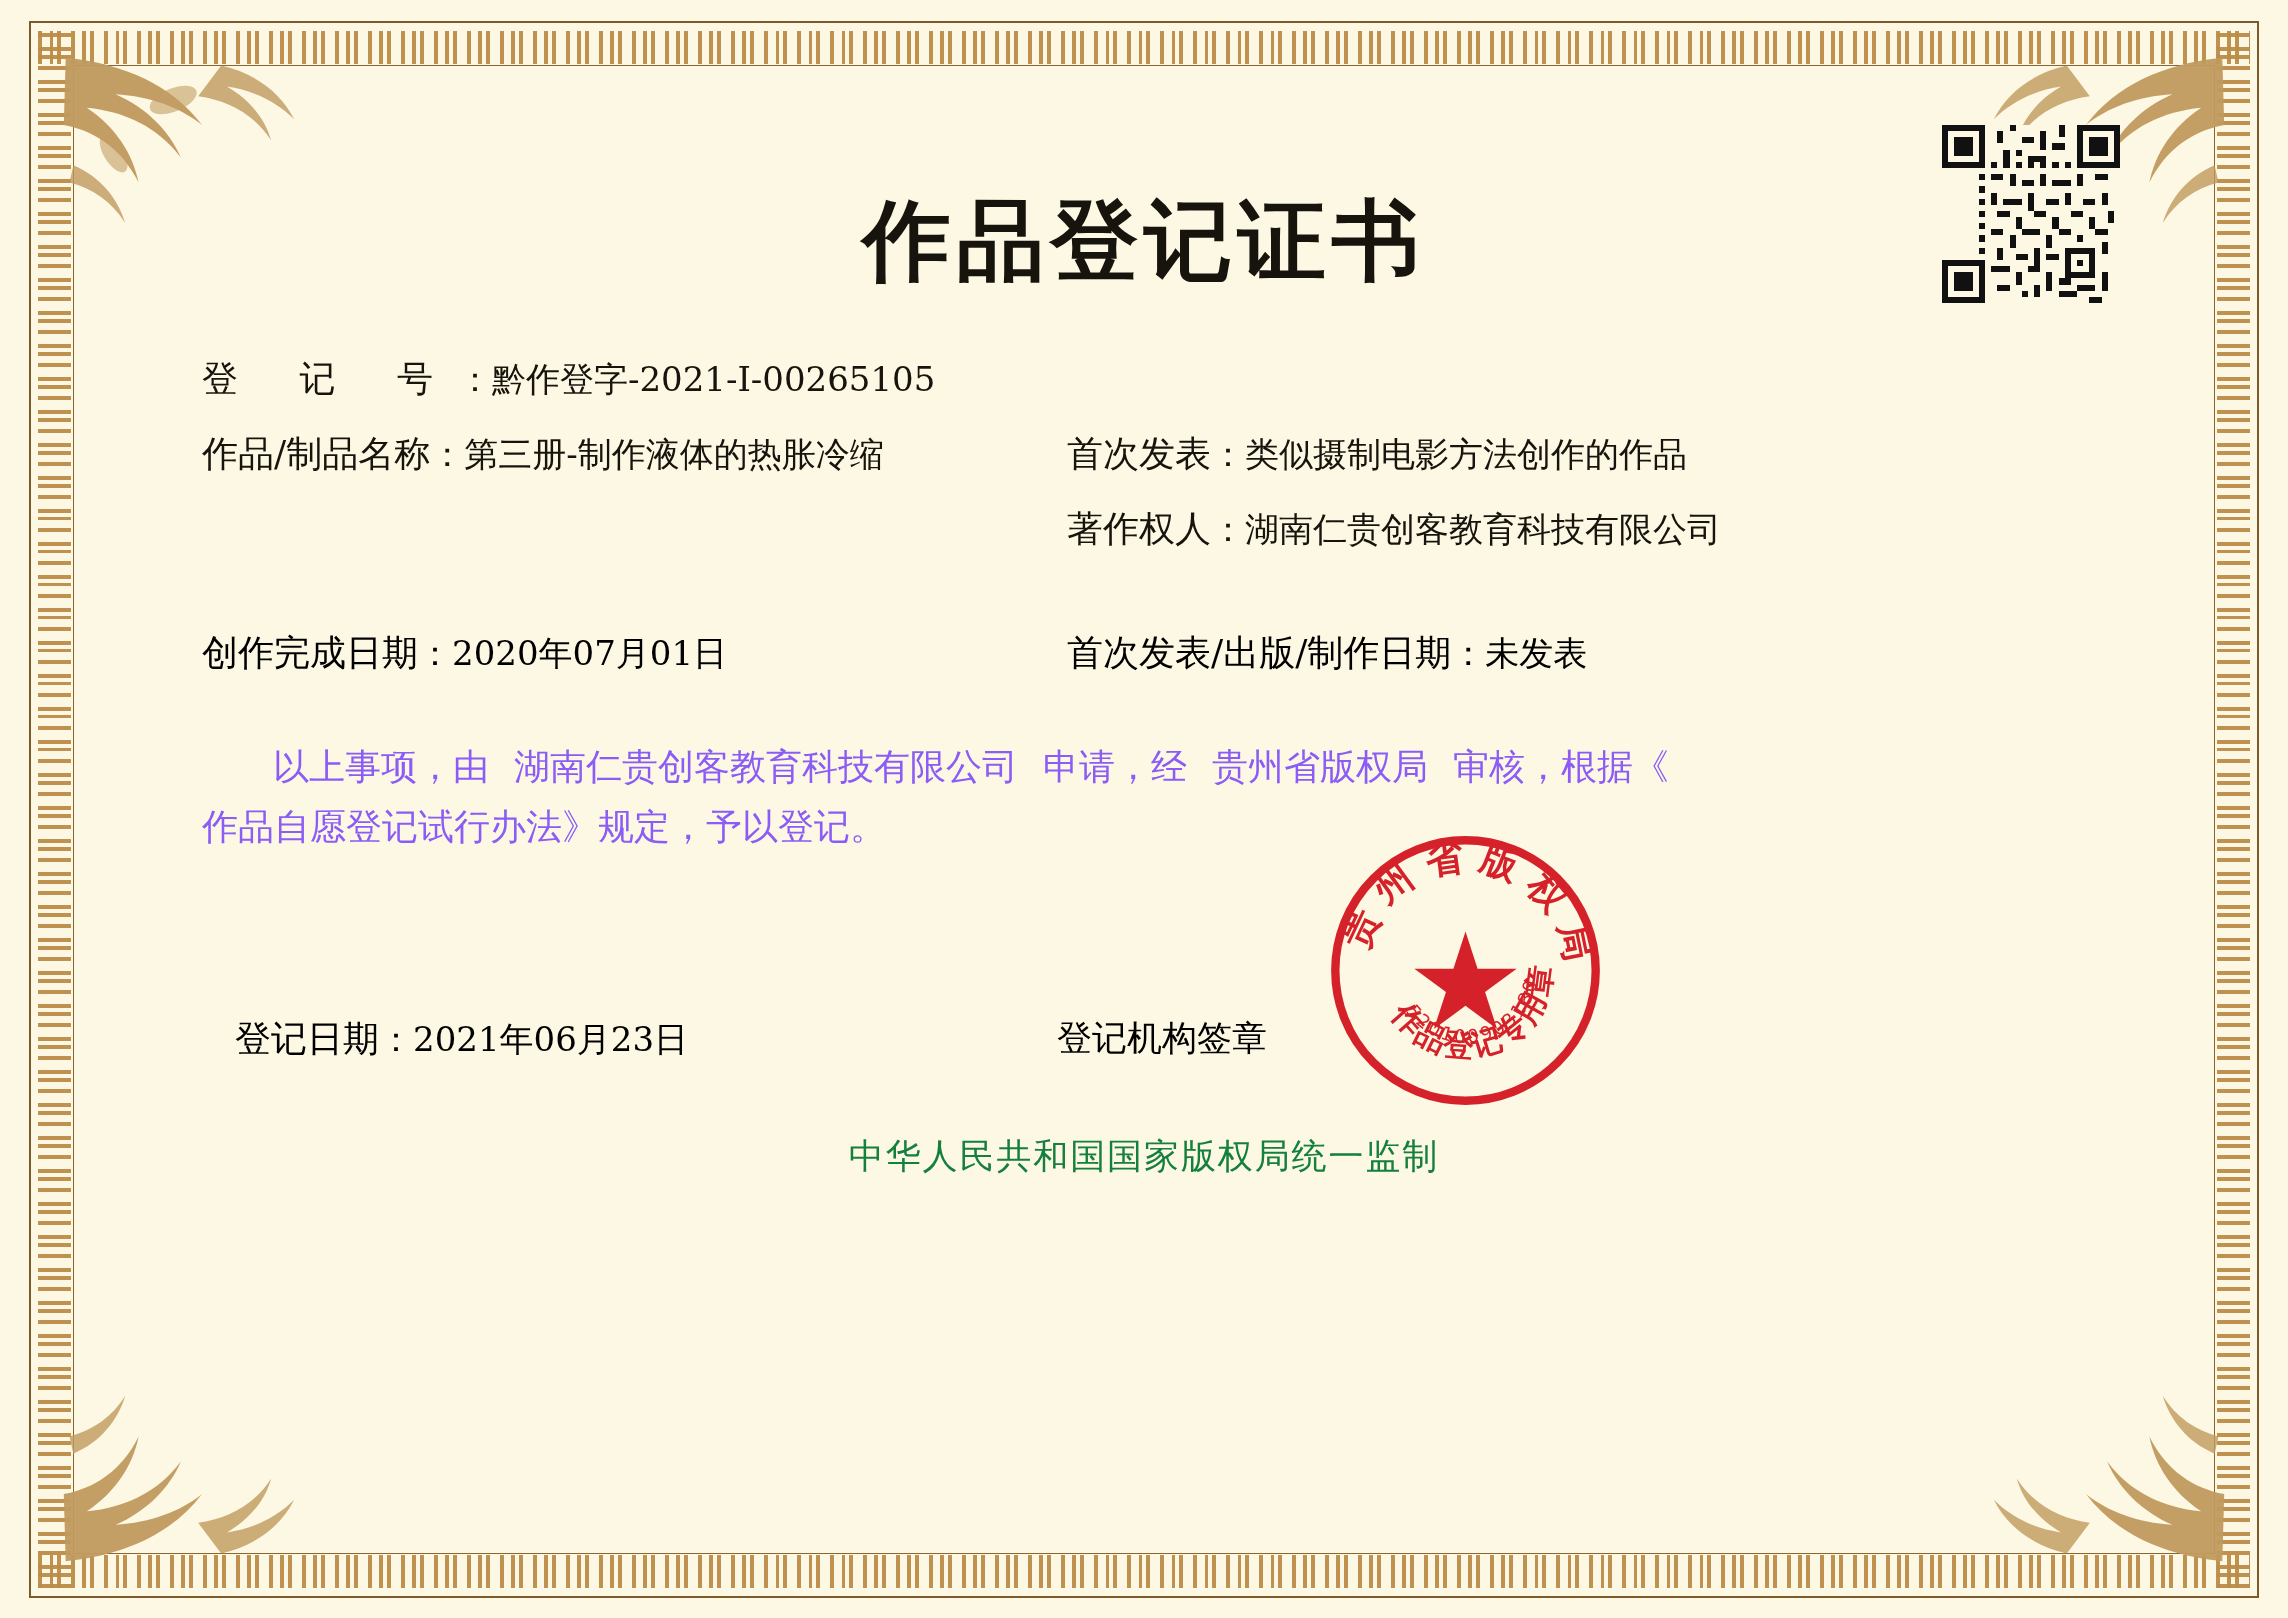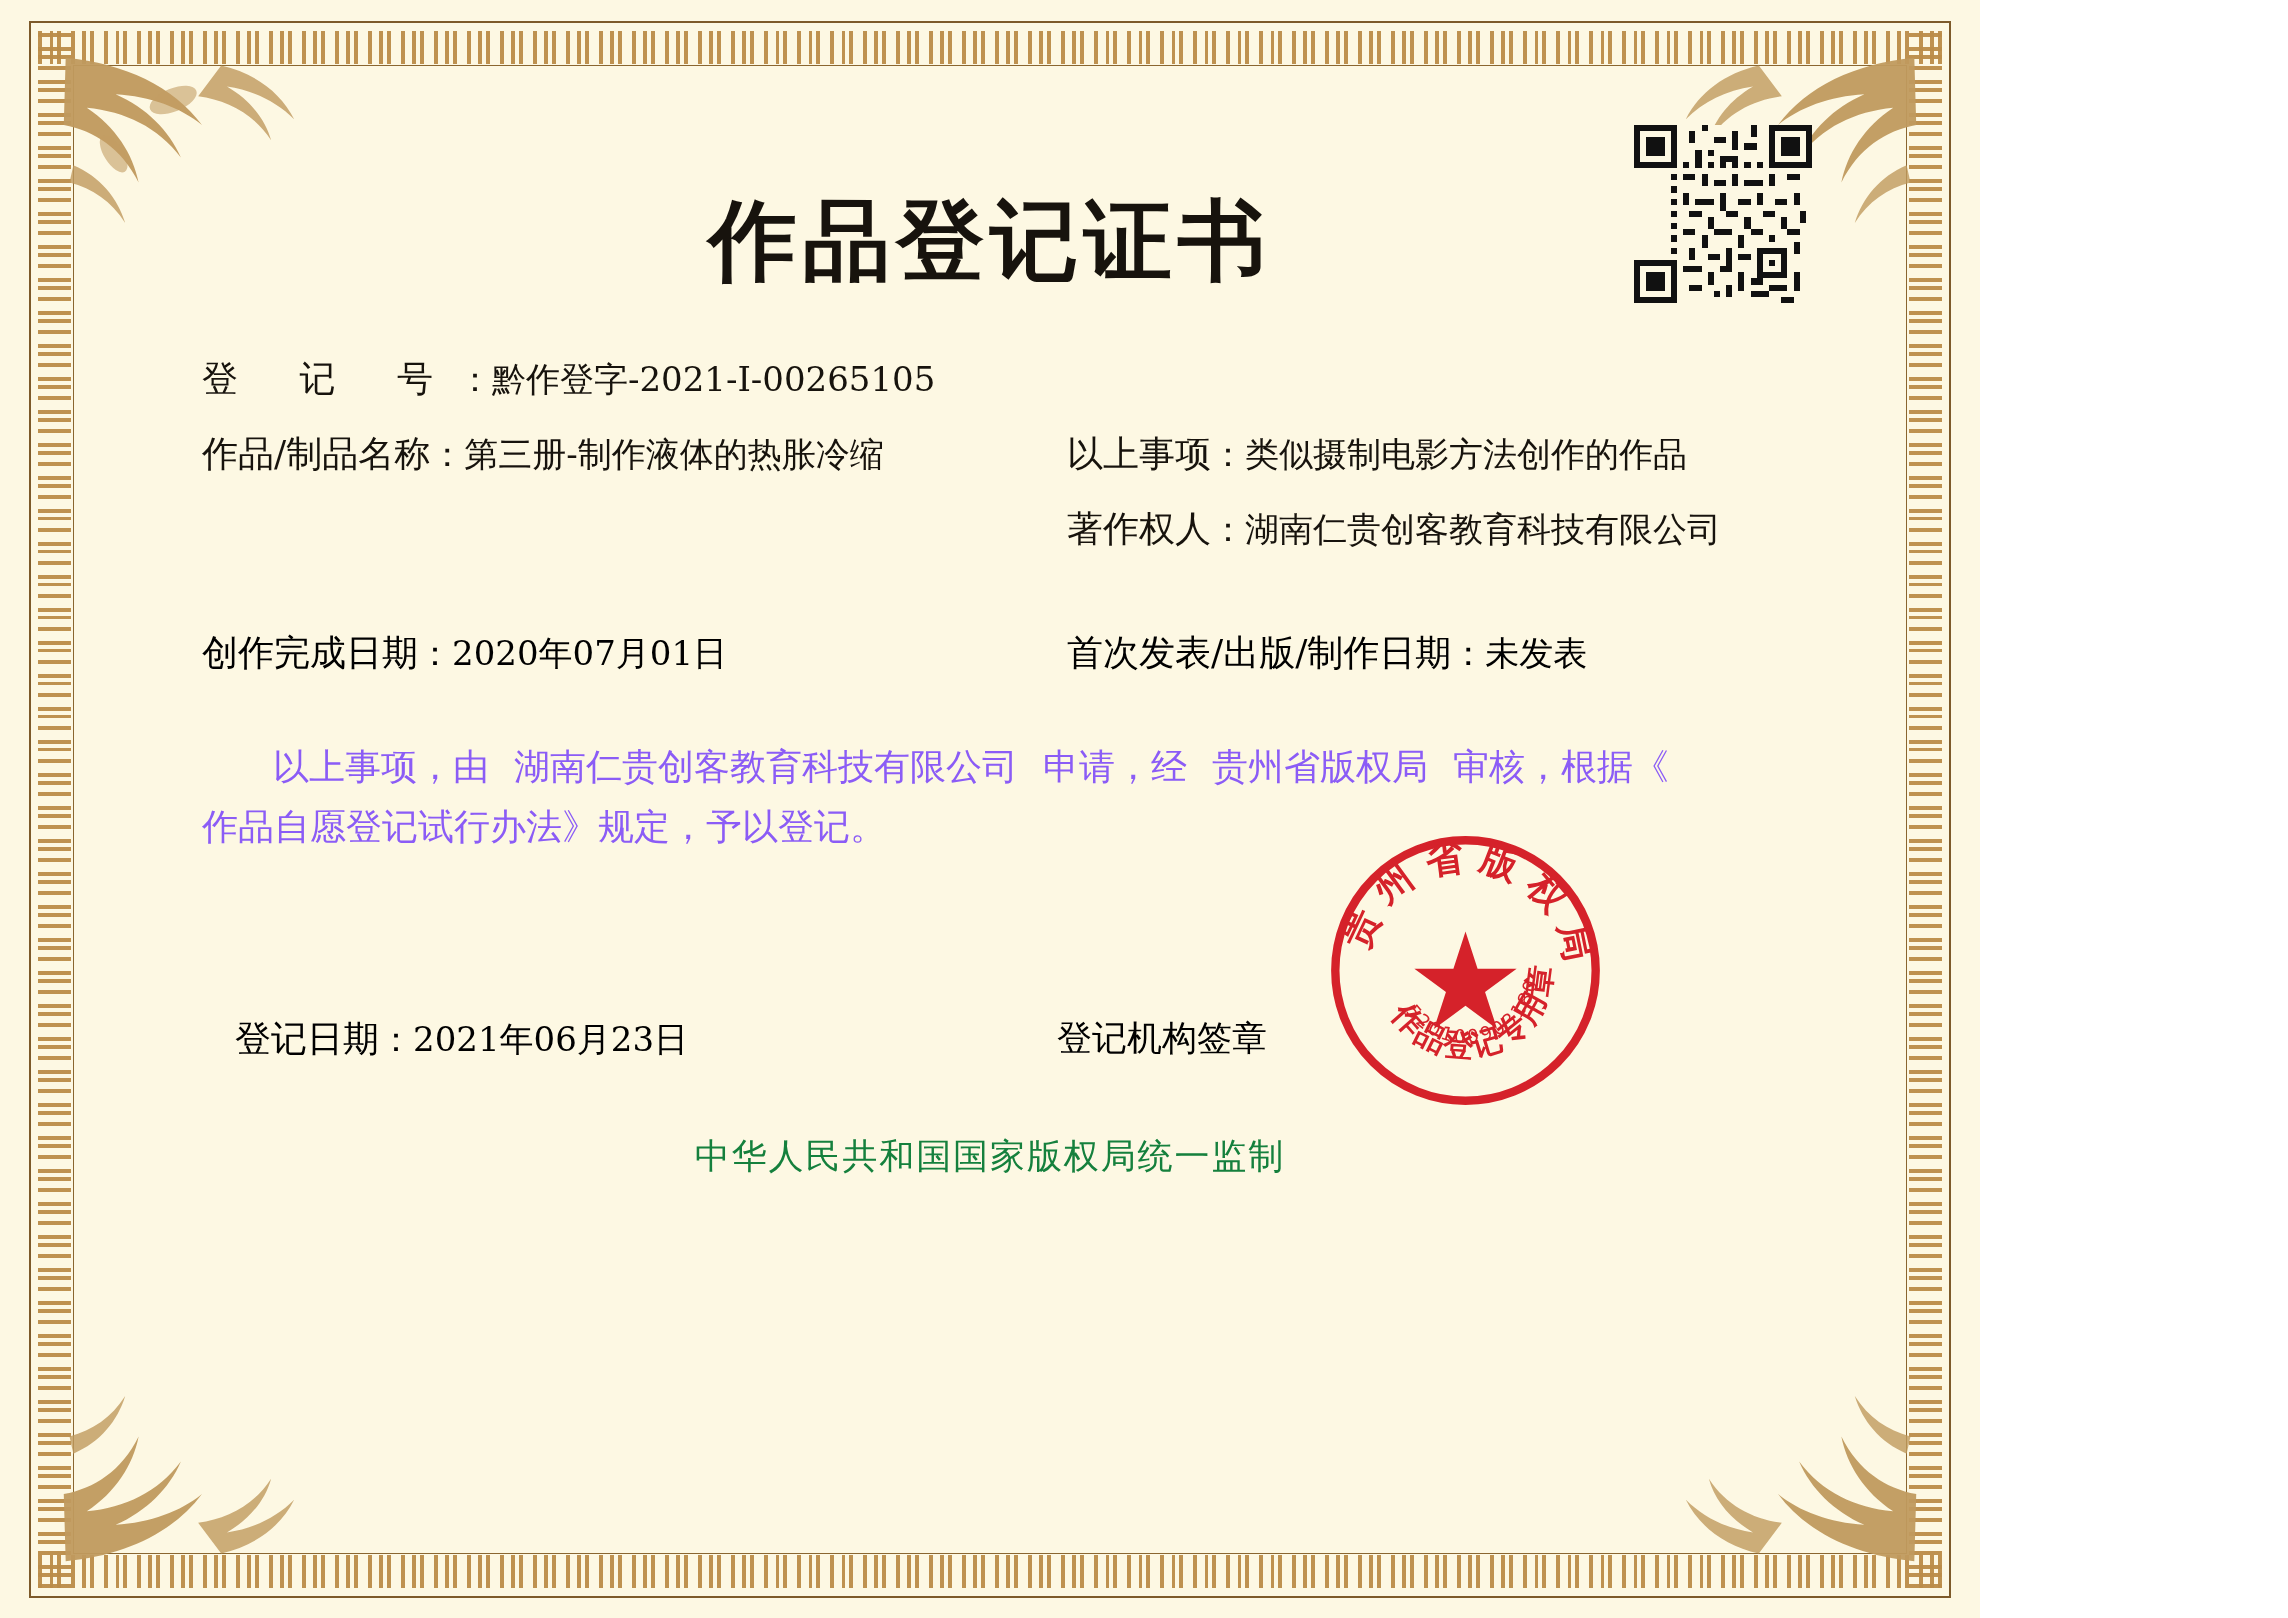--- a/index.html
+++ b/index.html
@@ -10,21 +10,21 @@
   body {
     width: 2288px;
     height: 1619px;
     font-family: "Liberation Serif", "DejaVu Serif", serif;
     overflow: hidden;
   }
 
   
   .certificate {
     position: relative;
-    width: 1980px;
+    width: 2288px;
     height: 1619px;
     box-sizing: border-box;
     background: #fdf8e3;
   }
 
   
   .frame-outer {
     position: absolute;
     left: 29px; top: 21px; right: 29px; bottom: 21px;
     border: 2.9px solid #7d5a2a;
@@ -343,21 +343,21 @@
         <div class="cell-left">
           <span class="lbl spaced">登 记 号</span><span class="val">：黔作登字-2021-I-00265105</span>
         </div>
       </div>
 
       <div class="row">
         <div class="cell-left">
           <span class="lbl">作品/制品名称</span><span class="val">：第三册-制作液体的热胀冷缩</span>
         </div>
         <div class="cell-right">
-          <span class="lbl">以上事项</span><span class="val">：类似摄制电影方法创作的作品</span>
+          <span class="lbl">首次发表</span><span class="val">：类似摄制电影方法创作的作品</span>
         </div>
       </div>
 
       <div class="row">
         <div class="cell-right">
           <span class="lbl">著作权人</span><span class="val">：湖南仁贵创客教育科技有限公司</span>
         </div>
       </div>
     </div>
 

